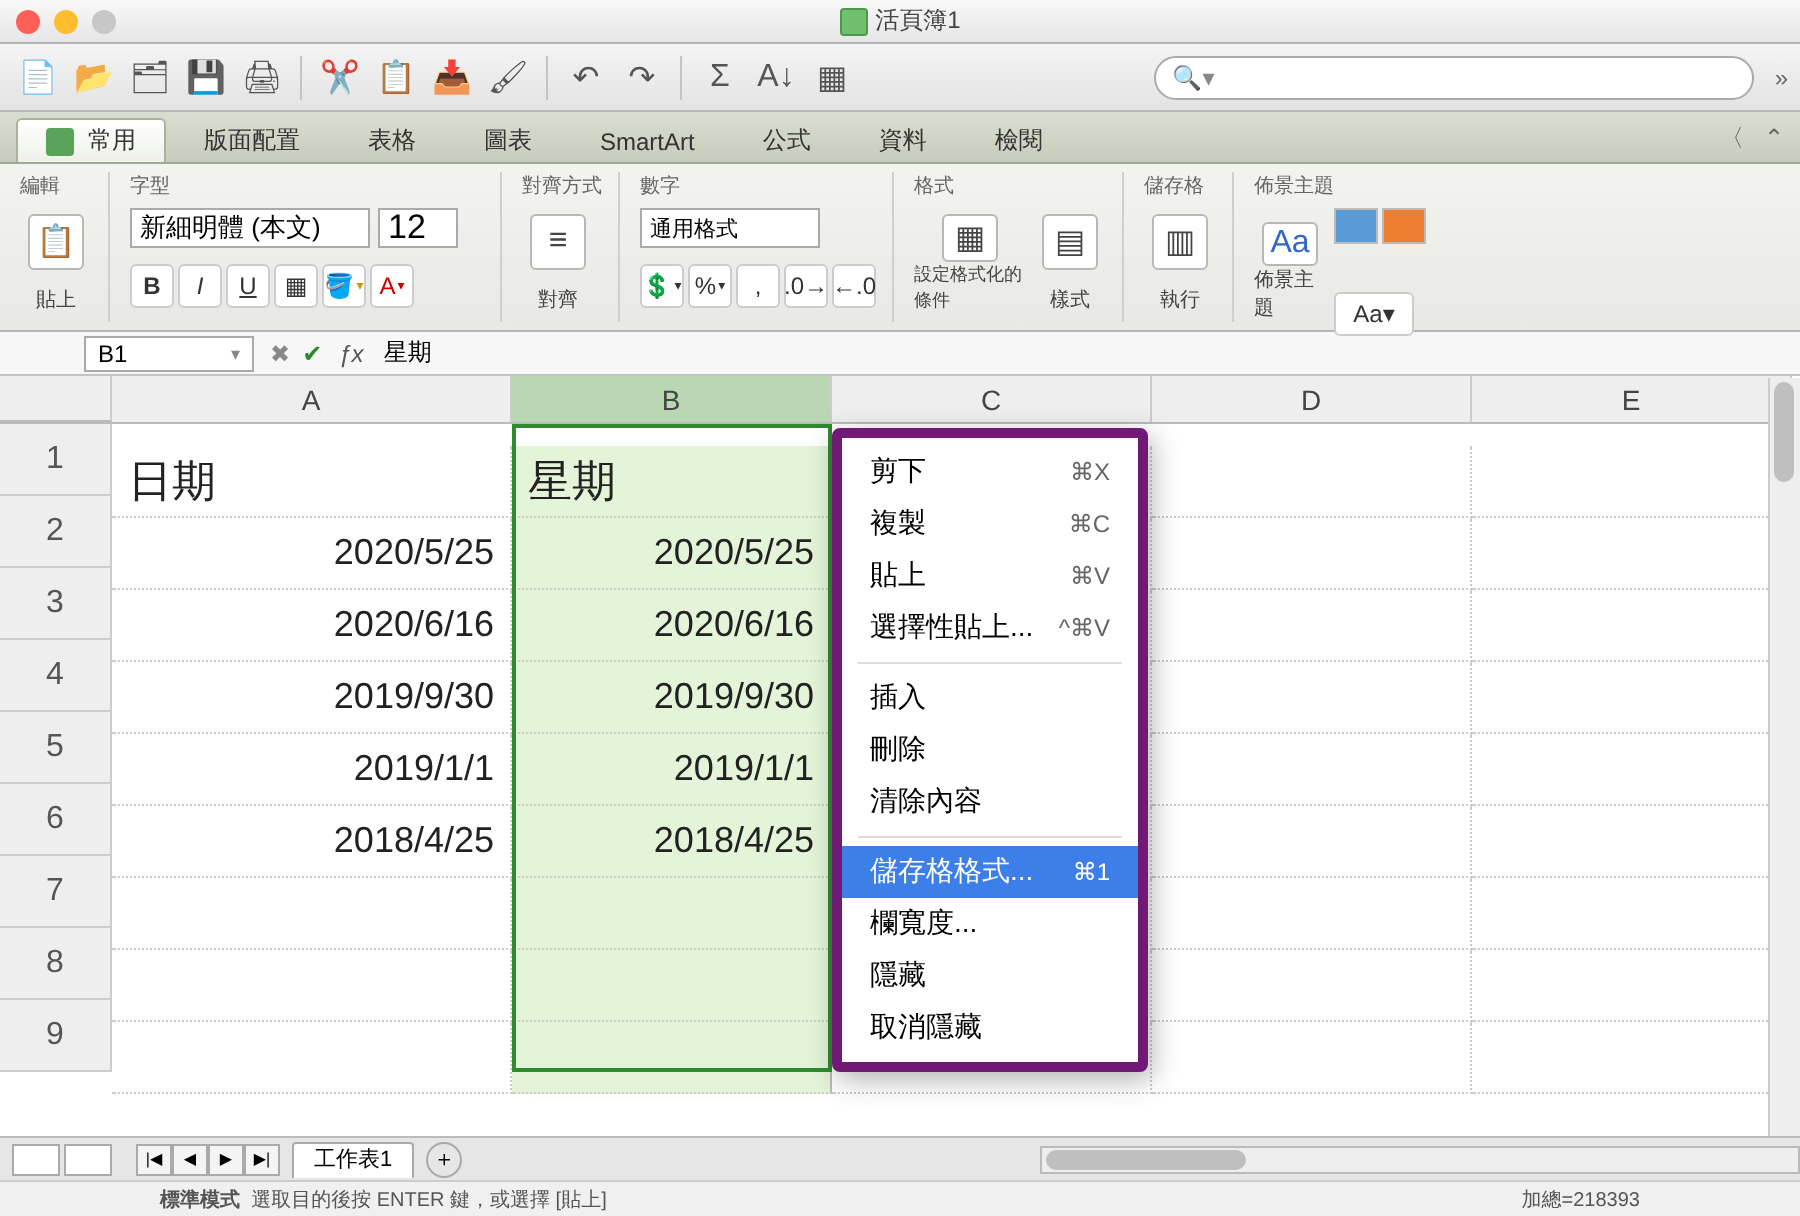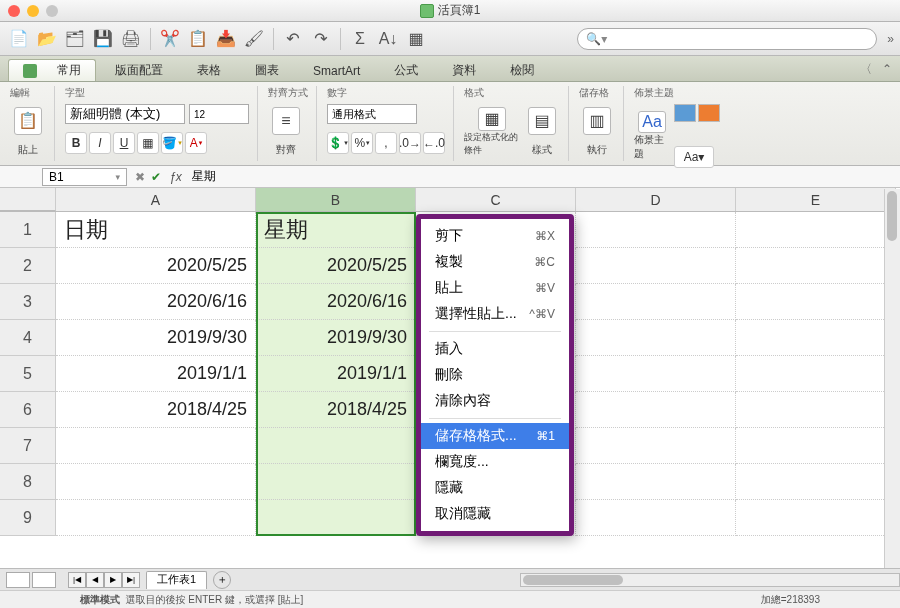--- a/index.html
+++ b/index.html
@@ -18,34 +18,34 @@
 .qbtn { width:26px; height:26px; border-radius:3px; display:flex; align-items:center; justify-content:center; font-size:16px; color:#555; }
 .qsep { width:1px; height:22px; background:#c4c4c4; margin:0 4px; }
 .searchwrap { margin-left:auto; display:flex; align-items:center; background:#fff; border:1px solid #aaa; border-radius:14px; height:22px; padding:0 8px; width:300px; }
 .searchwrap input { border:0; outline:0; flex:1; font-size:11px; background:transparent; }
 .chev2 { margin-left:8px; font-size:12px; color:#666; }
 
 
 .ribbon-tabs { height:26px; background: linear-gradient(#daded1,#c7ccbc); border-bottom:1px solid #9fa796; display:flex; align-items:flex-end; padding:0 8px; gap:4px; }
 .rtab { height:22px; padding:0 14px; font-size:12px; display:flex; align-items:center; border:1px solid transparent; border-bottom:0; border-radius:3px 3px 0 0; color:#333; }
 .rtab.active { background:linear-gradient(#fff,#eef1e8); border-color:#aab29a; }
-.rtab.home { display:flex; gap:20px; }
+.rtab.home { display:flex; gap:7px; }
 .home-icon { width:14px;height:14px; background:#5aa45a; display:inline-block; border-radius:2px;}
 .ribbon-right { margin-left:auto; display:flex; gap:6px; font-size:12px; color:#666; padding-bottom:3px;}
 
 
 .ribbon { height:84px; background:linear-gradient(#f3f3f0,#e8e8e4); border-bottom:1px solid #b6b6b6; display:flex; padding:4px 6px; gap:6px; }
 .rgroup { border-right:1px solid #cfcfcf; padding:0 8px 2px 4px; display:flex; flex-direction:column; align-items:flex-start; position:relative; }
 .rgroup:last-child{border-right:0;}
 .rglabel { font-size:10px; color:#666; text-align:center; margin-bottom:4px;}
 .rgbody { flex:1; display:flex; align-items:center; gap:4px;}
 .bigbtn { width:36px; height:50px; display:flex; flex-direction:column; align-items:center; justify-content:space-between; font-size:10px; color:#444;}
 .bigbtn .ic { width:28px;height:28px; border:1px solid #b8b8b8; border-radius:3px; background:#fff; display:flex;align-items:center;justify-content:center; font-size:16px;}
 .fontsel { width:120px; height:20px; border:1px solid #aaa; background:#fff; font-size:13px; padding:0 4px;}
-.szsel { width:60px; height:20px; border:1px solid #aaa; background:#fff; font-size:10px; padding:0 4px;}
+.szsel { width:40px; height:20px; border:1px solid #aaa; background:#fff; font-size:17px; padding:0 4px;}
 .minibtns { display:flex; gap:2px; margin-top:4px;}
 .mbtn { width:22px; height:22px; border:1px solid #ccc; border-radius:3px; background:#fff; display:flex;align-items:center;justify-content:center; font-size:12px; color:#333;}
 .dropdown-ic::after { content:"▾"; font-size:7px; margin-left:1px;}
 .numfmt { width:90px; height:20px; border:1px solid #aaa; background:#fff; font-size:11px; padding:0 4px;}
 .styleswatch { width:22px;height:18px; border:1px solid #bbb;}
 
 
 .fxbar { height:22px; background:#f7f7f7; border-bottom:1px solid #c4c4c4; display:flex; align-items:center; font-size:12px; }
 .namebox { width:85px; height:18px; border:1px solid #aaa; background:#fff; padding:0 6px; margin-left:42px; display:flex; align-items:center;}
 .fxbtns { display:flex; gap:6px; margin:0 8px; color:#888;}
@@ -58,21 +58,21 @@
 .colhdrs { display:flex; height:24px; border-bottom:1px solid #bbb;}
 .cornercell { width:56px; background:#eee; border-right:1px solid #ccc; border-bottom:1px solid #bbb;}
 .colhdr { width:200px; background:#eee; border-right:1px solid #ccc; display:flex; align-items:center; justify-content:center; font-size:14px; color:#444; }
 .colhdr.sel { background:#b9d7b3; }
 
 .rowwrap { display:flex; }
 .rowhdrs { width:56px; }
 .rowhdr { height:36px; background:#eee; border-bottom:1px solid #ccc; border-right:1px solid #ccc; display:flex; align-items:center; justify-content:center; font-size:16px; color:#555;}
 .cells { flex:1; }
 .row { display:flex; height:36px; }
-.cell { width:200px; height:36px; border-right:1px dotted #ccc; border-bottom:1px dotted #ccc; padding:0 8px; display:flex; align-items:center; font-size:18px; color:#222; }
+.cell { width:200px; height:36px; border-right:1px dotted #ccc; border-bottom:1px dotted #ccc; padding:0 8px; display:flex; align-items:center; font-size:18px; color:#222;margin-top:11px; }
 .cell.header { font-size:22px; }
 .cell.right { justify-content:flex-end; }
 .cell.solid-right { border-right:1px solid #bbb; }
 .cell.selcol { background:#e4f4d8; }
 .selborder { position:absolute; border:2px solid #2e8b2e; pointer-events:none; }
 
 .colC{width:160px;} .colD{width:160px;} .colE{width:160px;}
 
 
 .ctxmenu { position:absolute; left:416px; top:214px; width:158px; background:#fff; border:5px solid #701a75; border-radius:4px; box-shadow:2px 4px 14px rgba(0,0,0,0.3); padding:4px 0; font-size:14px; z-index:50;}

